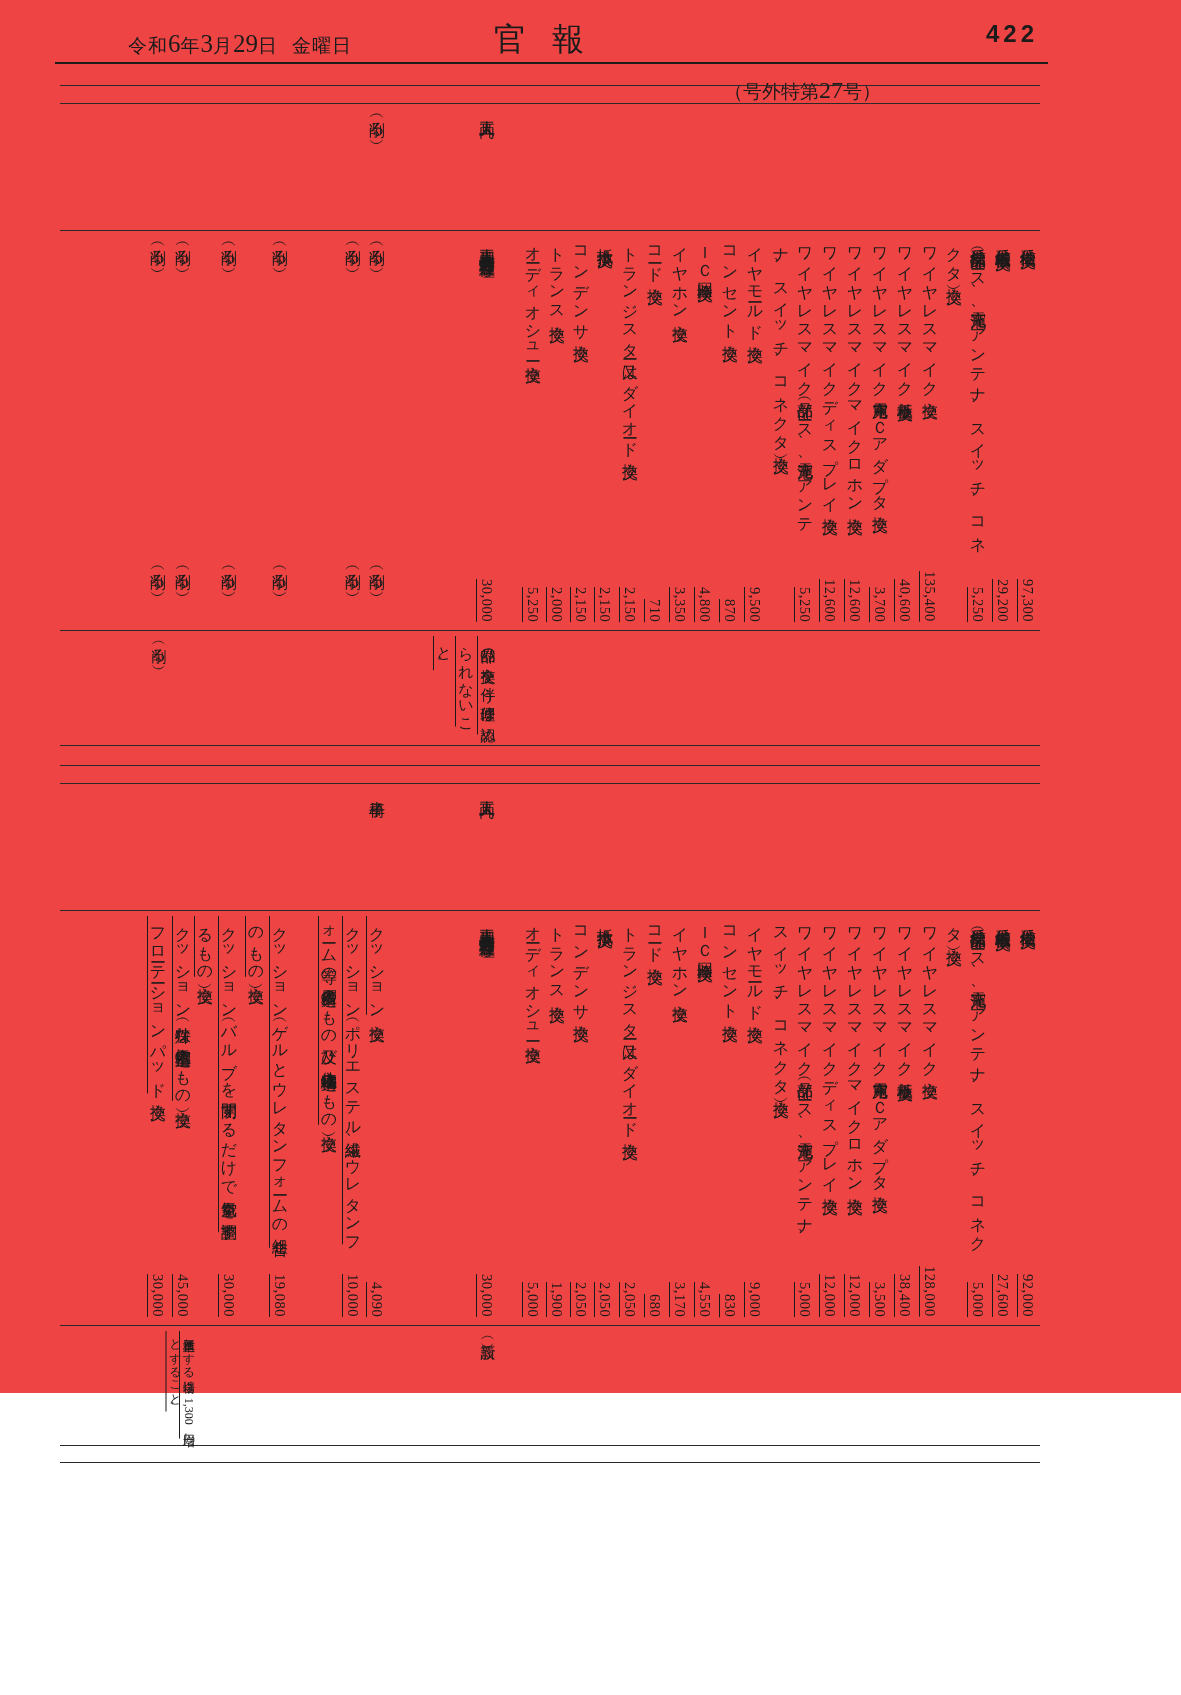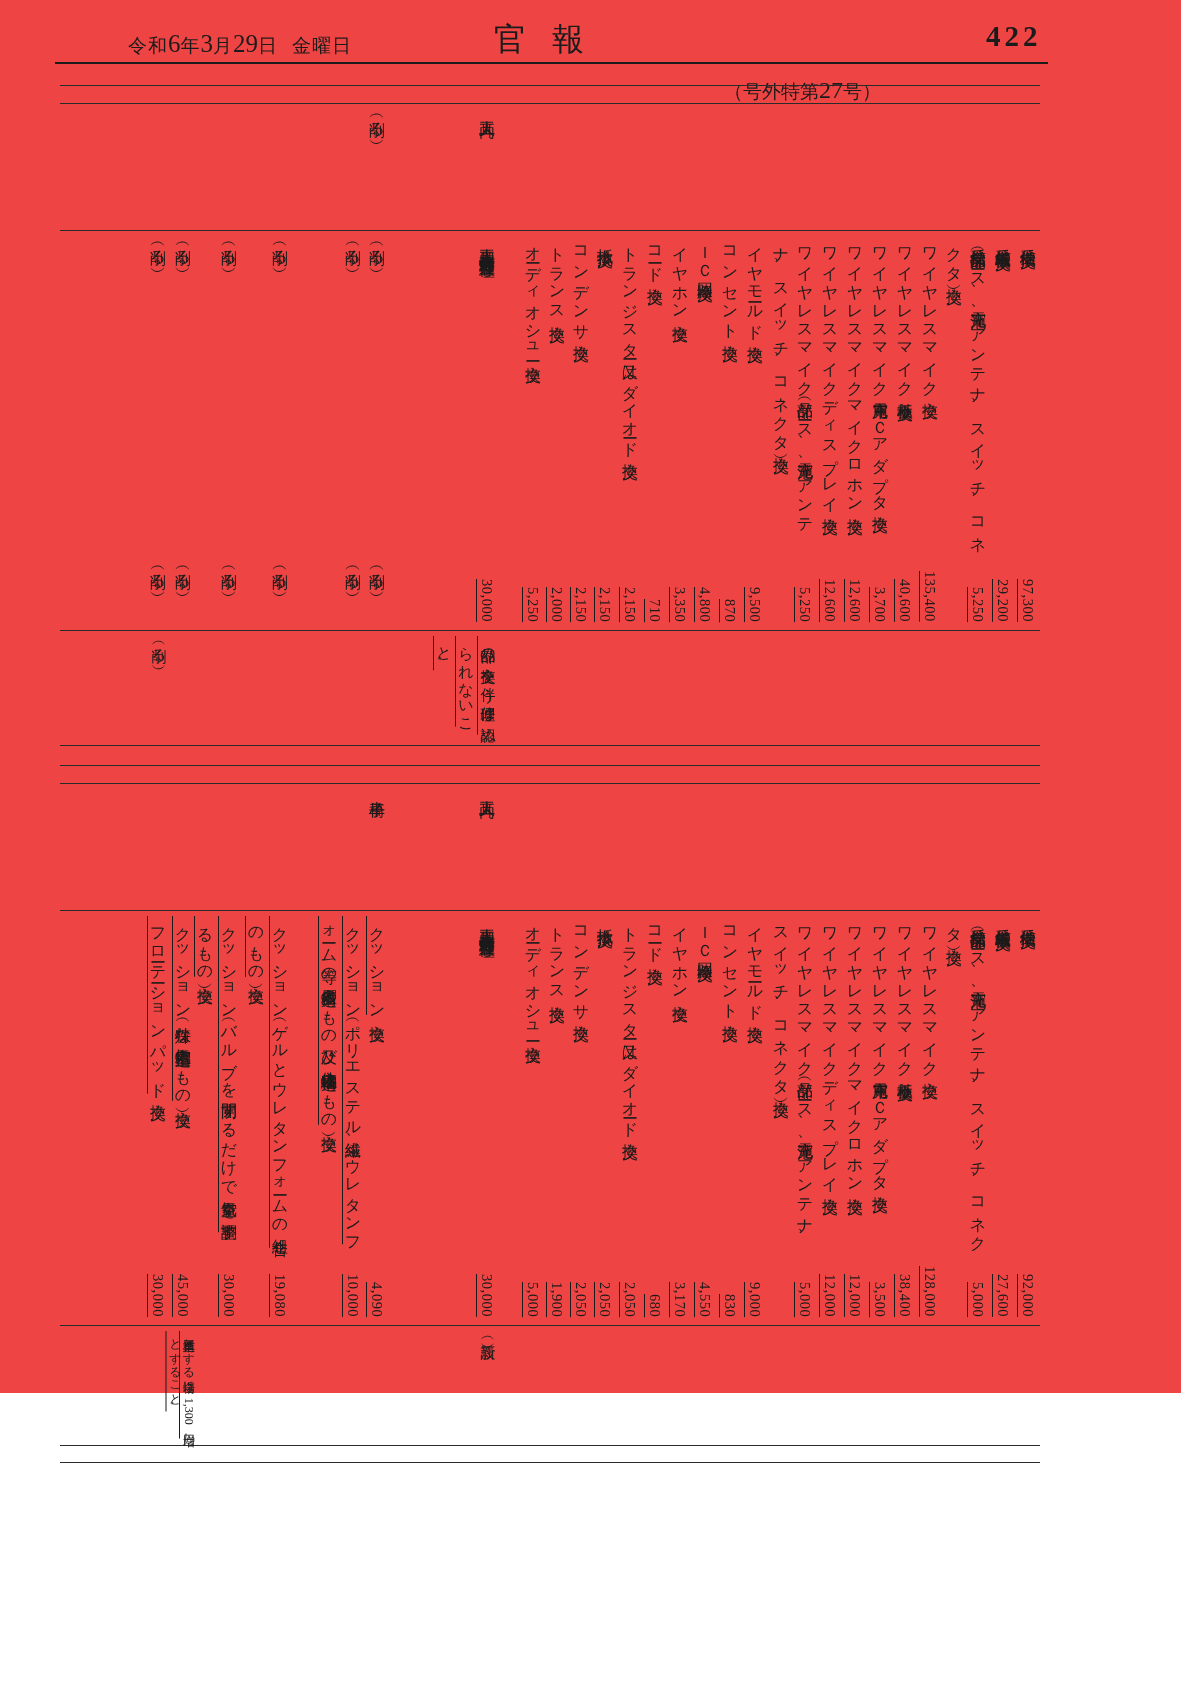--- a/index.html
+++ b/index.html
@@ -10,22 +10,22 @@
     font-family:"Liberation Serif","DejaVu Serif",serif; color:#1b1b1b;
   }
 
   
   .hdr-date { position:absolute; left:128px; top:30px; font-size:19px; letter-spacing:1px; white-space:nowrap; }
   .hdr-date .n { font-size:25px; letter-spacing:0; }
   .hdr-date .wd { margin-left:14px; }
   .hdr-title { position:absolute; left:486px; top:18px; font-size:32px; letter-spacing:26px; white-space:nowrap;margin-left:8px; }
   .hdr-issue { position:absolute; left:724px; top:30px; font-size:19px; white-space:nowrap;margin-top:47px; }
   .hdr-issue .n { font-size:24px; }
-  .hdr-page { position:absolute; left:986px; top:20px; font-size:29px; font-weight:bold; letter-spacing:4px;
-              font-family:Liberation Serif, serif; }
+  .hdr-page { position:absolute; left:986px; top:20px; font-size:24px; font-weight:bold; letter-spacing:4px;
+              font-family:Liberation Sans, sans-serif; }
   .hdr-rule { position:absolute; left:55px; top:62px; width:993px; height:2px; background:#1b1b1b; }
 
   
   .gz-table { position:absolute; left:60px; width:980px; }
   .hline { position:absolute; left:0; width:100%; height:1px; background:#2a2a2a; }
   .rows { position:absolute; top:18px; right:0; display:flex; flex-direction:row-reverse; justify-content:flex-start; }
   .g-row { display:flex; flex-direction:column; flex:0 0 auto; }
 
   .cell {
     writing-mode:vertical-rl; text-orientation:mixed;

